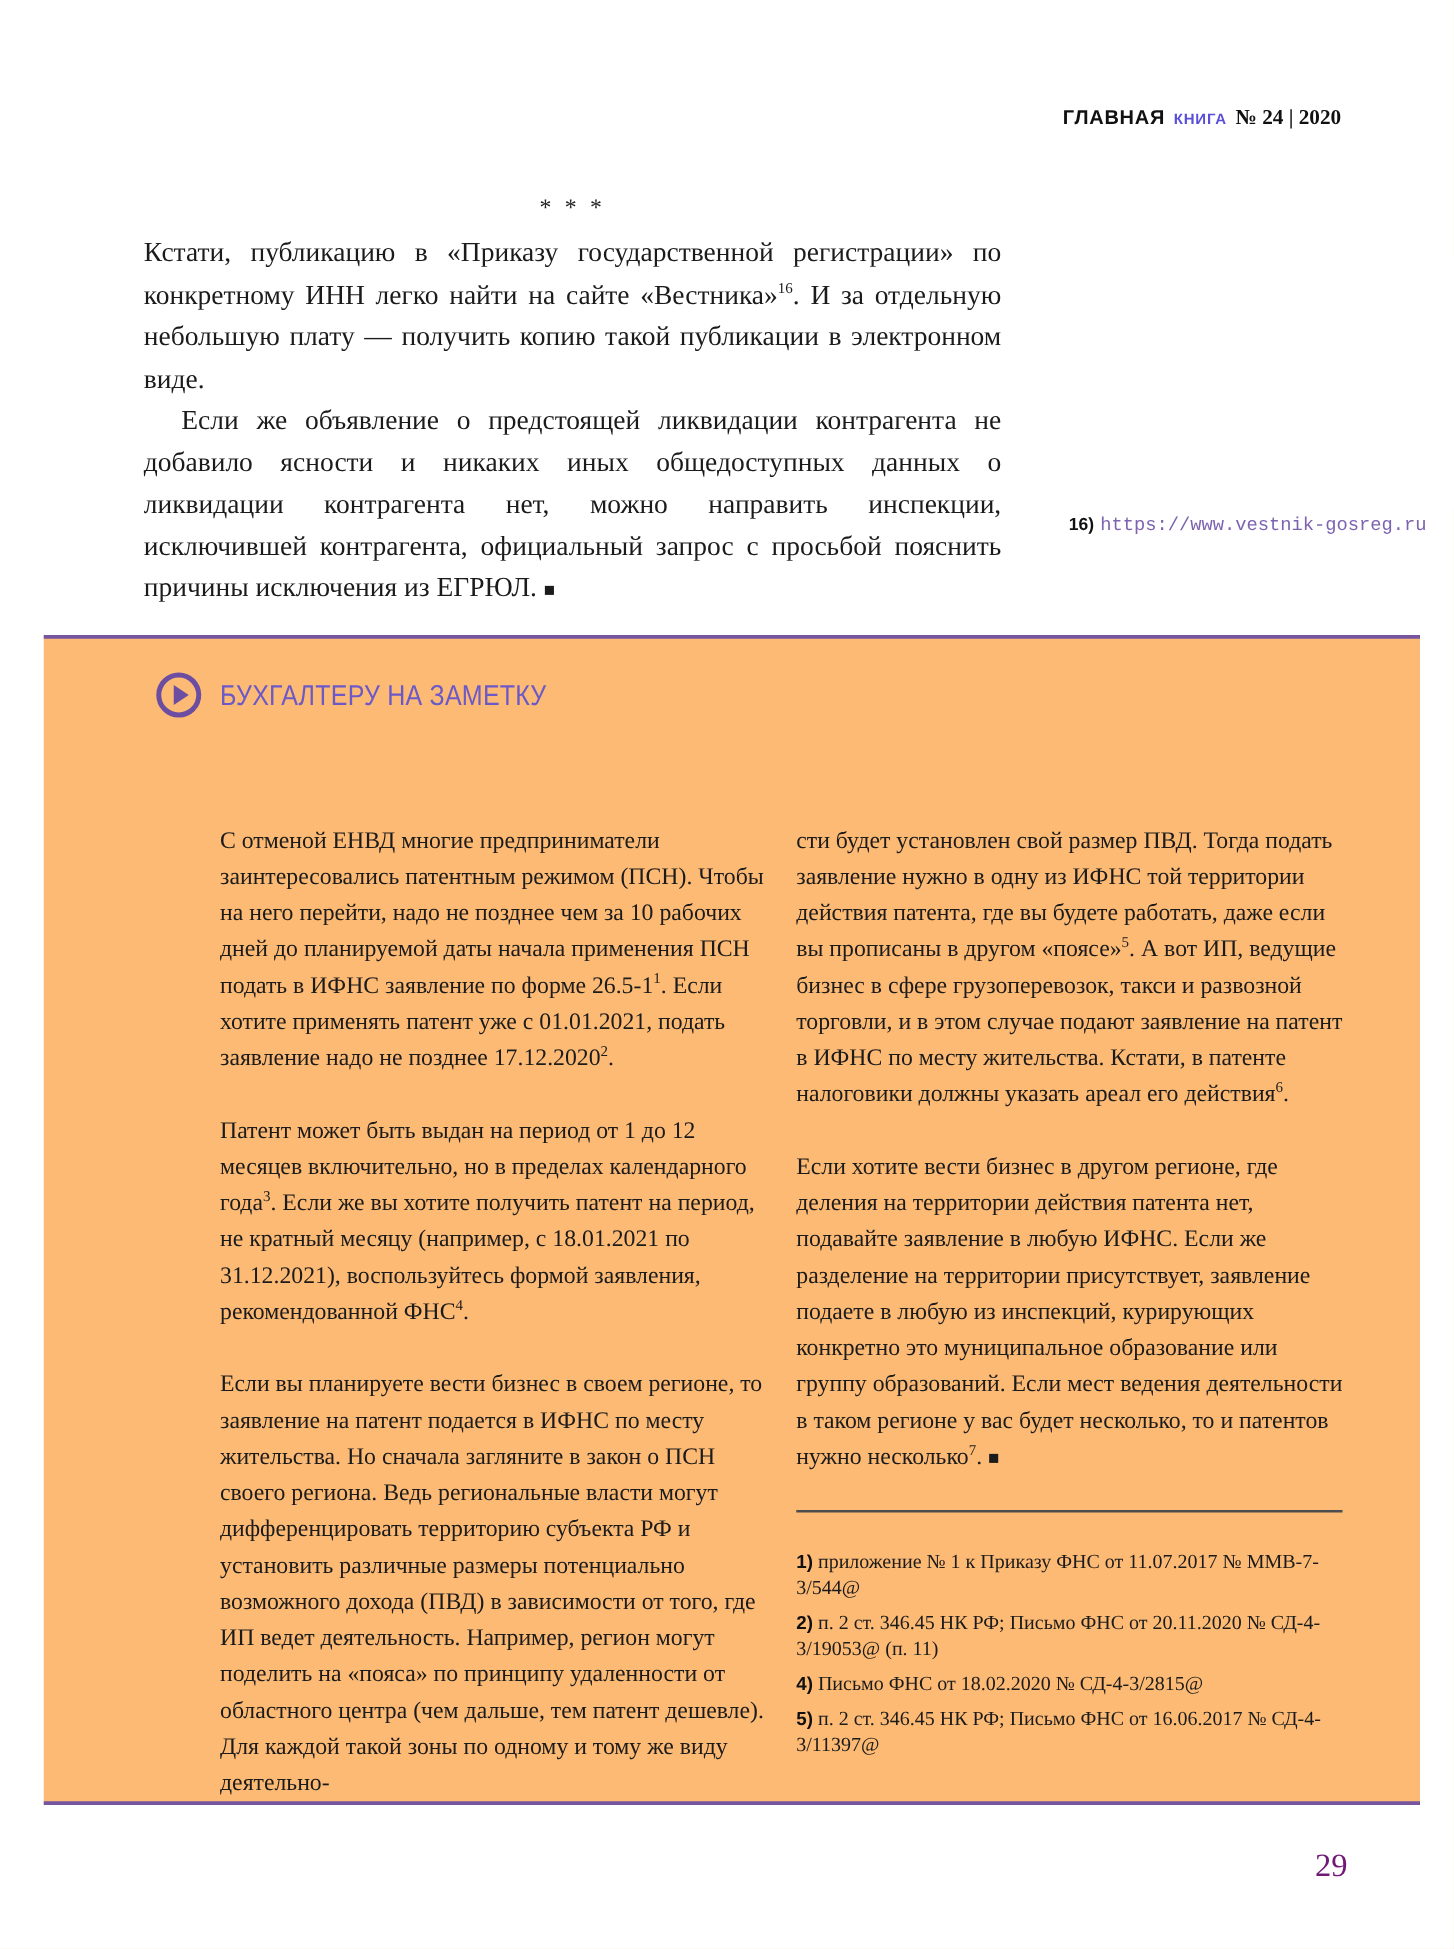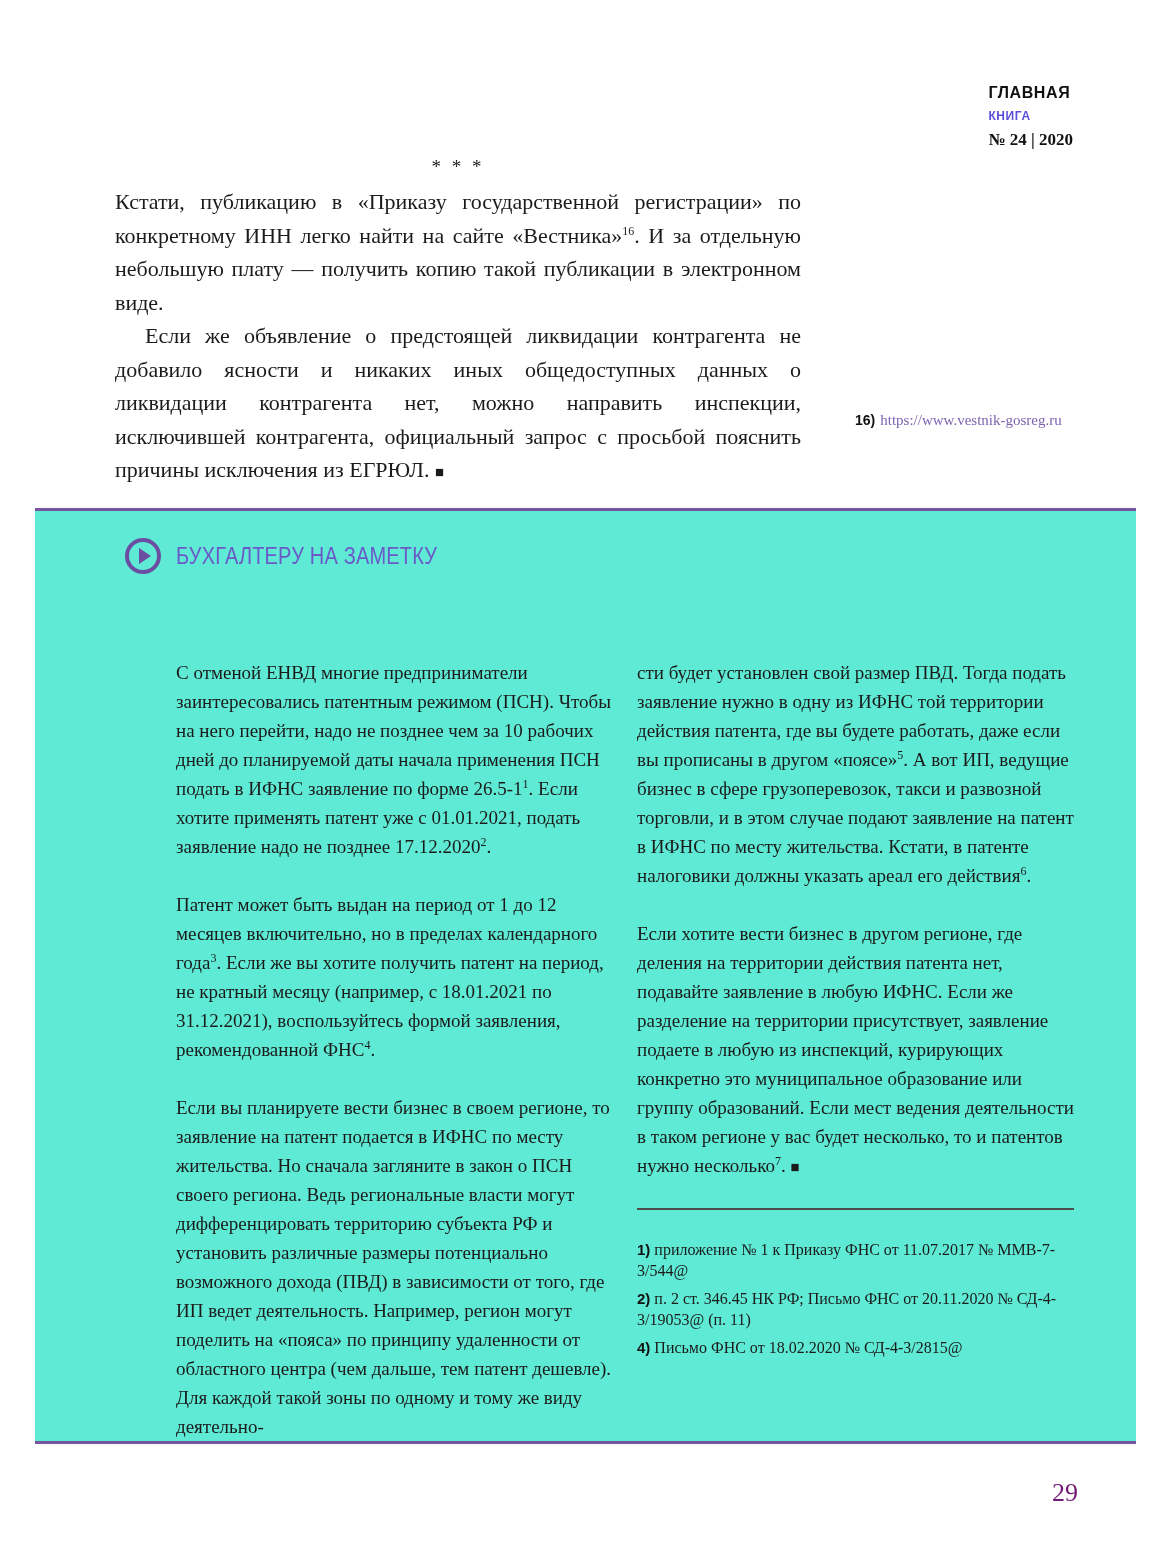--- a/index.html
+++ b/index.html
@@ -1,39 +1,39 @@
 <!DOCTYPE html>
 <html><head>
 <meta charset="utf-8">
 <style>
   html,body{margin:0;padding:0;}
   body{width:1163px;height:1559px;background:#ffffff;font-family:"Liberation Serif",serif;color:#1b1b1b;}
   .page{position:relative;width:1163px;height:1559px;background:#ffffff;overflow:hidden;}
 
   
-  .masthead{position:absolute;top:84px;right:90px;display:flex;align-items:baseline;gap:7px;white-space:nowrap;flex-direction:column;}
+  .masthead{position:absolute;top:84px;right:90px;display:flex;align-items:baseline;gap:7px;white-space:nowrap;}
   .brand-black{font-family:"Liberation Sans",sans-serif;font-weight:bold;font-size:16px;letter-spacing:.6px;color:#111;}
   .brand-violet{font-family:"Liberation Sans",sans-serif;font-weight:bold;font-size:12px;letter-spacing:.6px;color:#5a4edb;}
   .issue{font-family:"Liberation Serif",serif;font-weight:bold;font-size:17px;color:#111;}
 
   
   .intro{position:absolute;left:115px;top:156px;width:686px;}
   .stars{text-align:center;font-size:19px;letter-spacing:3px;color:#222;margin-bottom:7px;}
   .intro p{margin:0;font-size:22px;line-height:33.5px;text-align:justify;}
   .intro p.indent{text-indent:30px;}
   .endmark{font-size:15px;}
 
   
   .sidenote{position:absolute;left:855px;top:411px;white-space:nowrap;}
   .sidenote .fn-num{font-family:"Liberation Sans",sans-serif;font-weight:bold;font-size:14px;color:#111;margin-right:5px;}
-  .sidenote .url{font-size:15px;color:#7d63b0;}
+  .sidenote .url{font-size:15px;color:#7d63b0;font-family:Liberation Mono, monospace;}
 
   
   .note-box{position:absolute;left:35px;top:508px;width:1101px;height:936px;box-sizing:border-box;
-    background:#5eead4;border-top:3px solid #75569f;border-bottom:3px solid #75569f;overflow:hidden;}
+    background:#fdba74;border-top:3px solid #75569f;border-bottom:3px solid #75569f;overflow:hidden;}
   .kicker-row{position:absolute;left:90px;top:27px;display:flex;align-items:center;gap:15px;}
   .play-icon{width:28px;height:28px;border:4px solid #6b4da1;border-radius:50%;position:relative;display:inline-block;background:transparent;}
   .play-tri{position:absolute;left:10px;top:6px;width:0;height:0;border-left:12px solid #6b4da1;border-top:8px solid transparent;border-bottom:8px solid transparent;}
   .kicker{font-family:"Liberation Sans",sans-serif;font-size:23px;color:#6b59c8;letter-spacing:.2px;transform:scaleX(.87);transform-origin:left center;white-space:nowrap;}
   .box-title{position:absolute;left:141px;top:84px;margin:0;font-family:"Liberation Serif",serif;font-weight:bold;font-size:27px;color:#121212;letter-spacing:-.2px;}
   .cols{position:absolute;left:141px;top:147px;width:898px;display:flex;gap:24px;}
   .col{width:437px;font-size:19px;line-height:29px;text-align:left;}
   .col p{margin:0;}
   .col p + p{margin-top:29px;}
   sup.ref{font-size:12px;line-height:0;}
@@ -84,20 +84,21 @@
       </div>
 
       <div class="col">
         <p><span>сти будет установлен свой размер ПВД. Тогда подать заявление нужно в одну из ИФНС той территории действия патента, где вы будете работать, даже если вы прописаны в другом «поясе»</span><sup class="ref">5</sup><span>. А вот ИП, ведущие бизнес в сфере грузоперевозок, такси и развозной торговли, и в этом случае подают заявление на патент в ИФНС по месту жительства. Кстати, в патенте налоговики должны указать ареал его действия</span><sup class="ref">6</sup><span>.</span></p>
         <p><span>Если хотите вести бизнес в другом регионе, где деления на территории действия патента нет, подавайте заявление в любую ИФНС. Если же разделение на территории присутствует, заявление подаете в любую из инспекций, курирующих конкретно это муниципальное образование или группу образований. Если мест ведения деятельности в таком регионе у вас будет несколько, то и патентов нужно несколько</span><sup class="ref">7</sup><span>. </span><span class="endmark">■</span></p>
 
         <div class="footnotes">
           <div class="fn"><span class="fn-num">1)</span><span>приложение № 1 к Приказу ФНС от 11.07.2017 № ММВ-7-3/544@</span></div>
           <div class="fn"><span class="fn-num">2)</span><span>п. 2 ст. 346.45 НК РФ; Письмо ФНС от 20.11.2020 № СД-4-3/19053@ (п. 11)</span></div>
           <div class="fn"><span class="fn-num">4)</span><span>Письмо ФНС от 18.02.2020 № СД-4-3/2815@</span></div>
+          <div class="fn"><span class="fn-num">5)</span><span>п. 2 ст. 346.45 НК РФ; Письмо ФНС от 16.06.2017 № СД-4-3/11397@</span></div>
 
         </div>
       </div>
     </div>
   </section>
 
   <div class="pagenum">29</div>
 
 </div>
 

